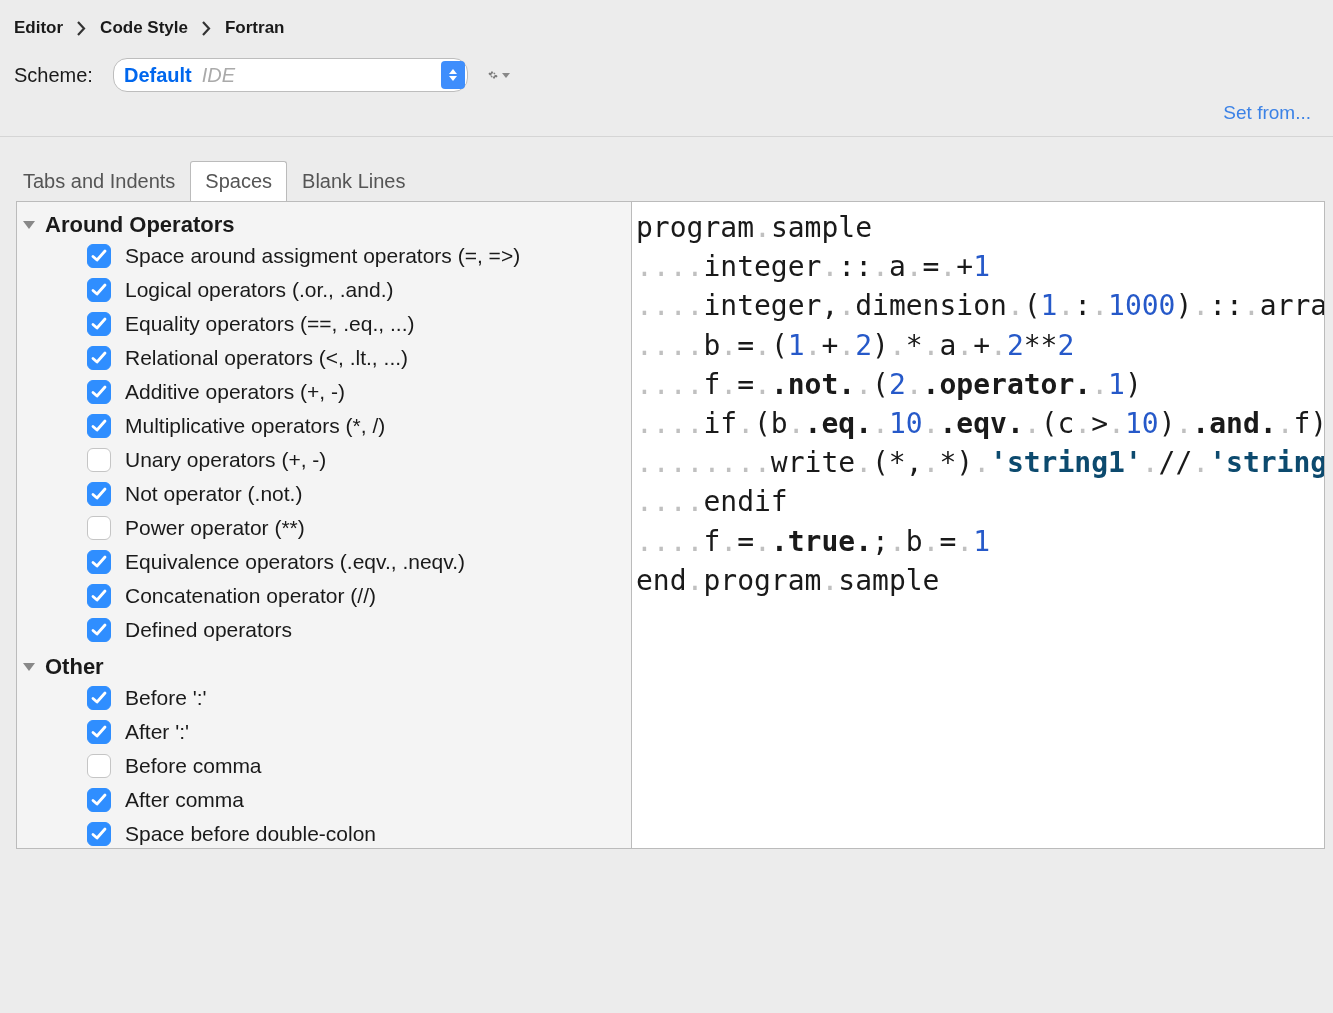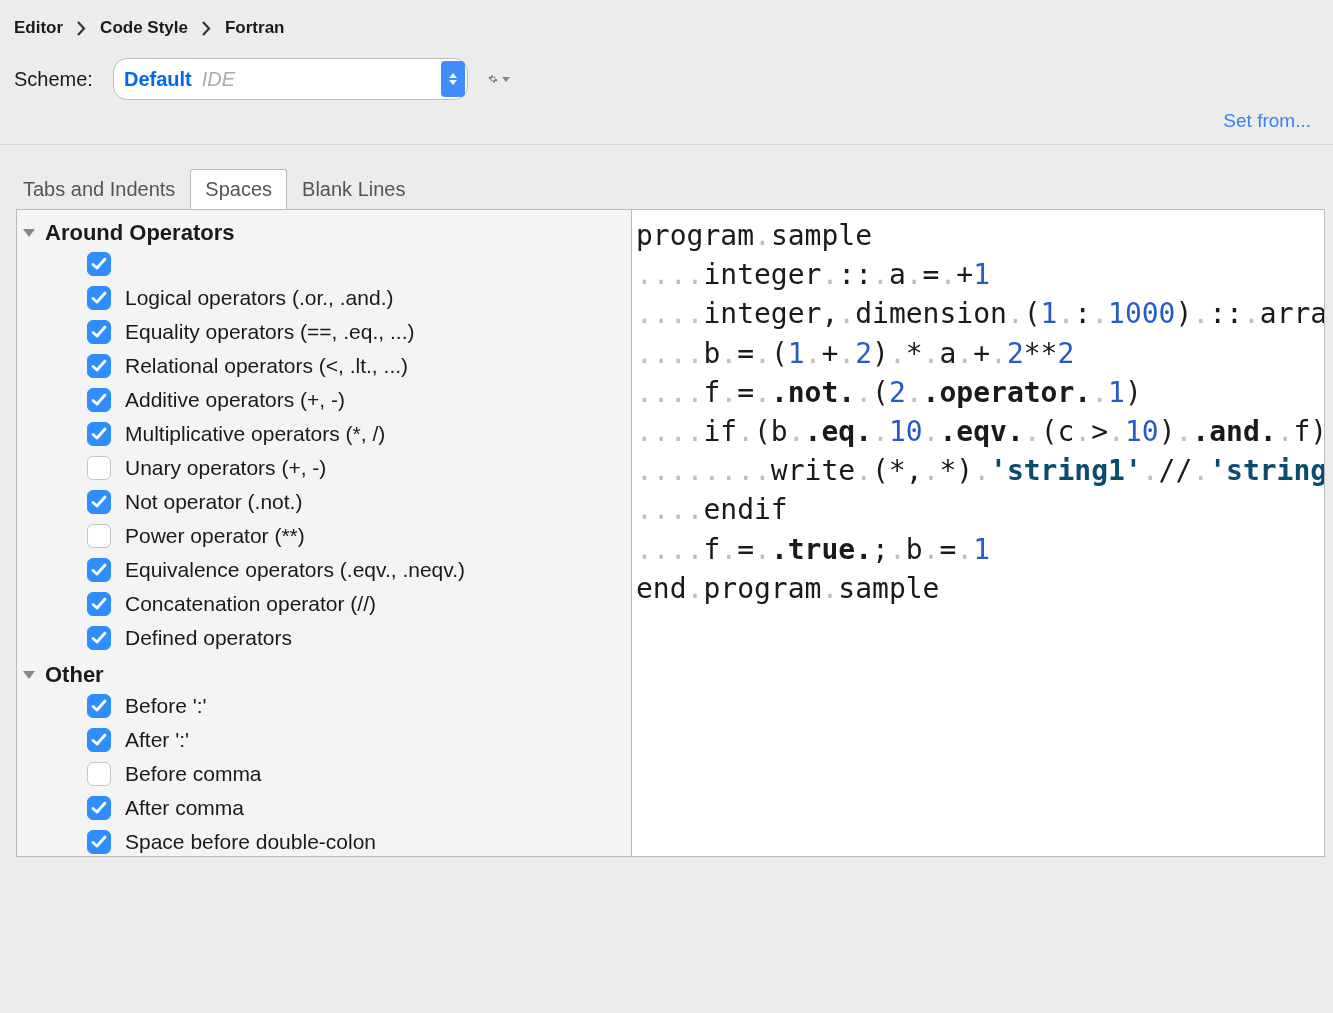--- a/index.html
+++ b/index.html
@@ -18,21 +18,21 @@
   .crumbbar { padding: 18px 14px 6px 14px; display: flex; align-items: center; gap: 14px; }
   .crumb { font-weight: 700; font-size: 17px; }
   .crumb-sep { font-size: 20px; color: #444; display: inline-flex; }
   .crumb-sep svg { width: 9px; height: 15px; }
   .crumb-sep path { stroke: #333; stroke-width: 2.2; fill: none; }
 
   
   .scheme-row { padding: 14px 14px 8px 14px; display: flex; align-items: center; gap: 20px; }
   .scheme-label { font-size: 20px; }
   .scheme-select {
-    position: relative; width: 355px; height: 42px;
+    position: relative; width: 355px; height: 34px;
     background: #fff; border: 1px solid #bdbdbd; border-radius: 14px;
     display: flex; align-items: center; padding: 0 10px; cursor: pointer;
   }
   .scheme-value { font-weight: 700; color: #0067ee; font-size: 20px; }
   .scheme-ide { margin-left: 10px; color: #aaa; font-size: 20px; font-style: italic; }
   .scheme-stepper {
     position: absolute; right: 2px; top: 2px; bottom: 2px; width: 24px;
     background: #3f8efc; border-radius: 4px;
     display: flex; flex-direction: column; align-items: center; justify-content: center;
   }
@@ -158,20 +158,21 @@
               <div class="collapse-tri"></div>
               <span class="group-title">Around Operators</span>
             </div>
             <div class="opts">
               <div class="opt-row">
                 <span class="chk on">
                   <svg viewBox="0 0 16 16">
                     <path d="M2 8.5 L6 12 L14 3"></path>
                   </svg>
                 </span>
+                <span class="opt-label">Space around assigment operators (=, =&gt;)</span>
               </div>
               <div class="opt-row">
                 <span class="chk on">
                   <svg viewBox="0 0 16 16">
                     <path d="M2 8.5 L6 12 L14 3"></path>
                   </svg>
                 </span>
                 <span class="opt-label">Logical operators (.or., .and.)</span>
               </div>
               <div class="opt-row">

